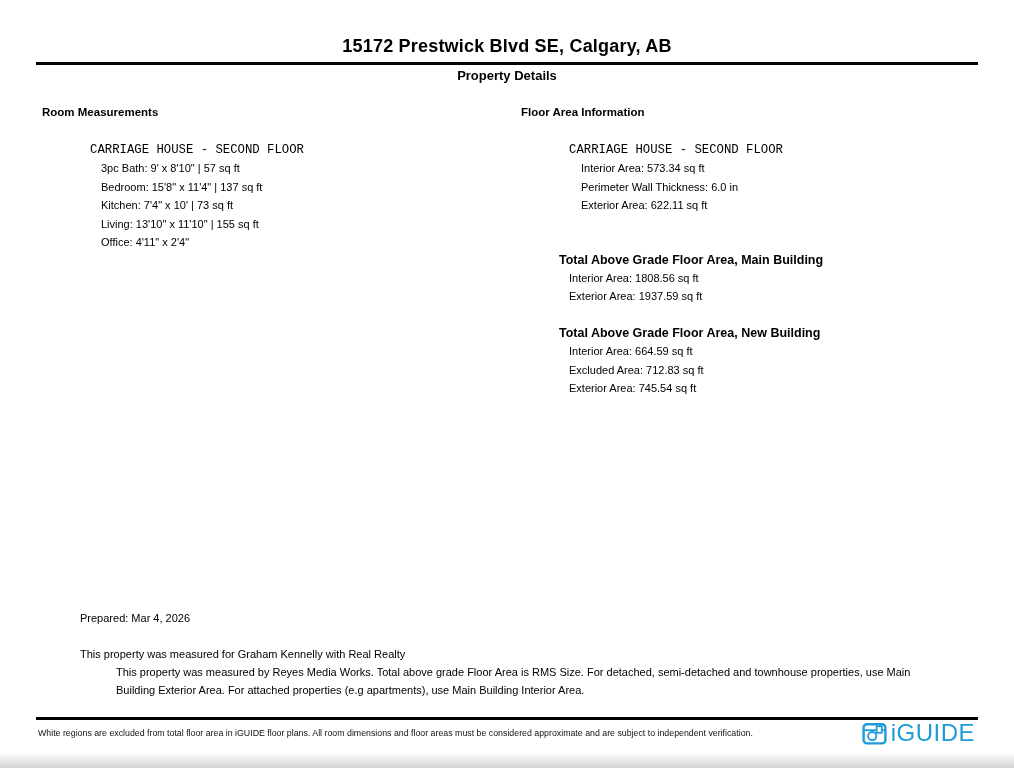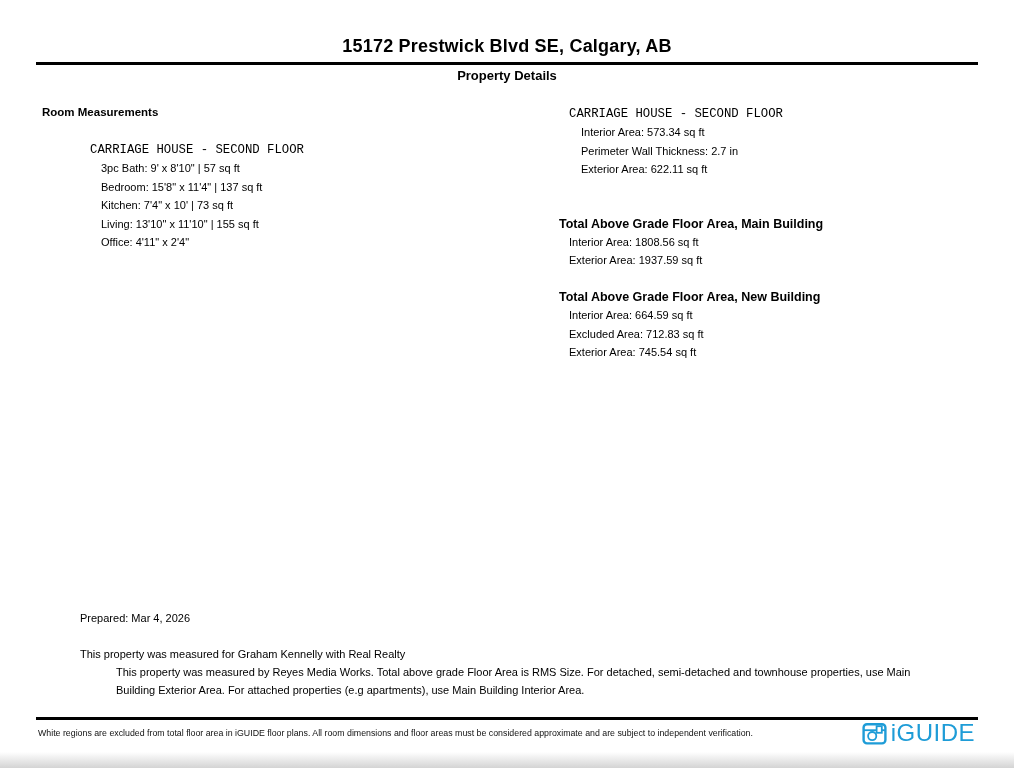--- a/index.html
+++ b/index.html
@@ -156,26 +156,27 @@
         <div class="room-line">3pc Bath: 9' x 8'10" | 57 sq ft</div>
         <div class="room-line">Bedroom: 15'8" x 11'4" | 137 sq ft</div>
         <div class="room-line">Kitchen: 7'4" x 10' | 73 sq ft</div>
         <div class="room-line">Living: 13'10" x 11'10" | 155 sq ft</div>
         <div class="room-line">Office: 4'11" x 2'4"</div>
       </div>
     </div>
   </div>
 
   <div class="col right">
+    <h3 class="col-heading">Floor Area Information</h3>
 
     <div>
       <div class="sec-name">CARRIAGE HOUSE - SECOND FLOOR</div>
       <div class="detail-list">
         <div class="detail-line">Interior Area: 573.34 sq ft</div>
-        <div class="detail-line">Perimeter Wall Thickness: 2.7 in</div>
+        <div class="detail-line">Perimeter Wall Thickness: 6.0 in</div>
         <div class="detail-line">Exterior Area: 622.11 sq ft</div>
       </div>
     </div>
 
     <div class="total-section sec-gap-large">
       <div class="total-name">Total Above Grade Floor Area, Main Building</div>
       <div class="total-detail-list">
         <div class="detail-line">Interior Area: 1808.56 sq ft</div>
         <div class="detail-line">Exterior Area: 1937.59 sq ft</div>
       </div>

